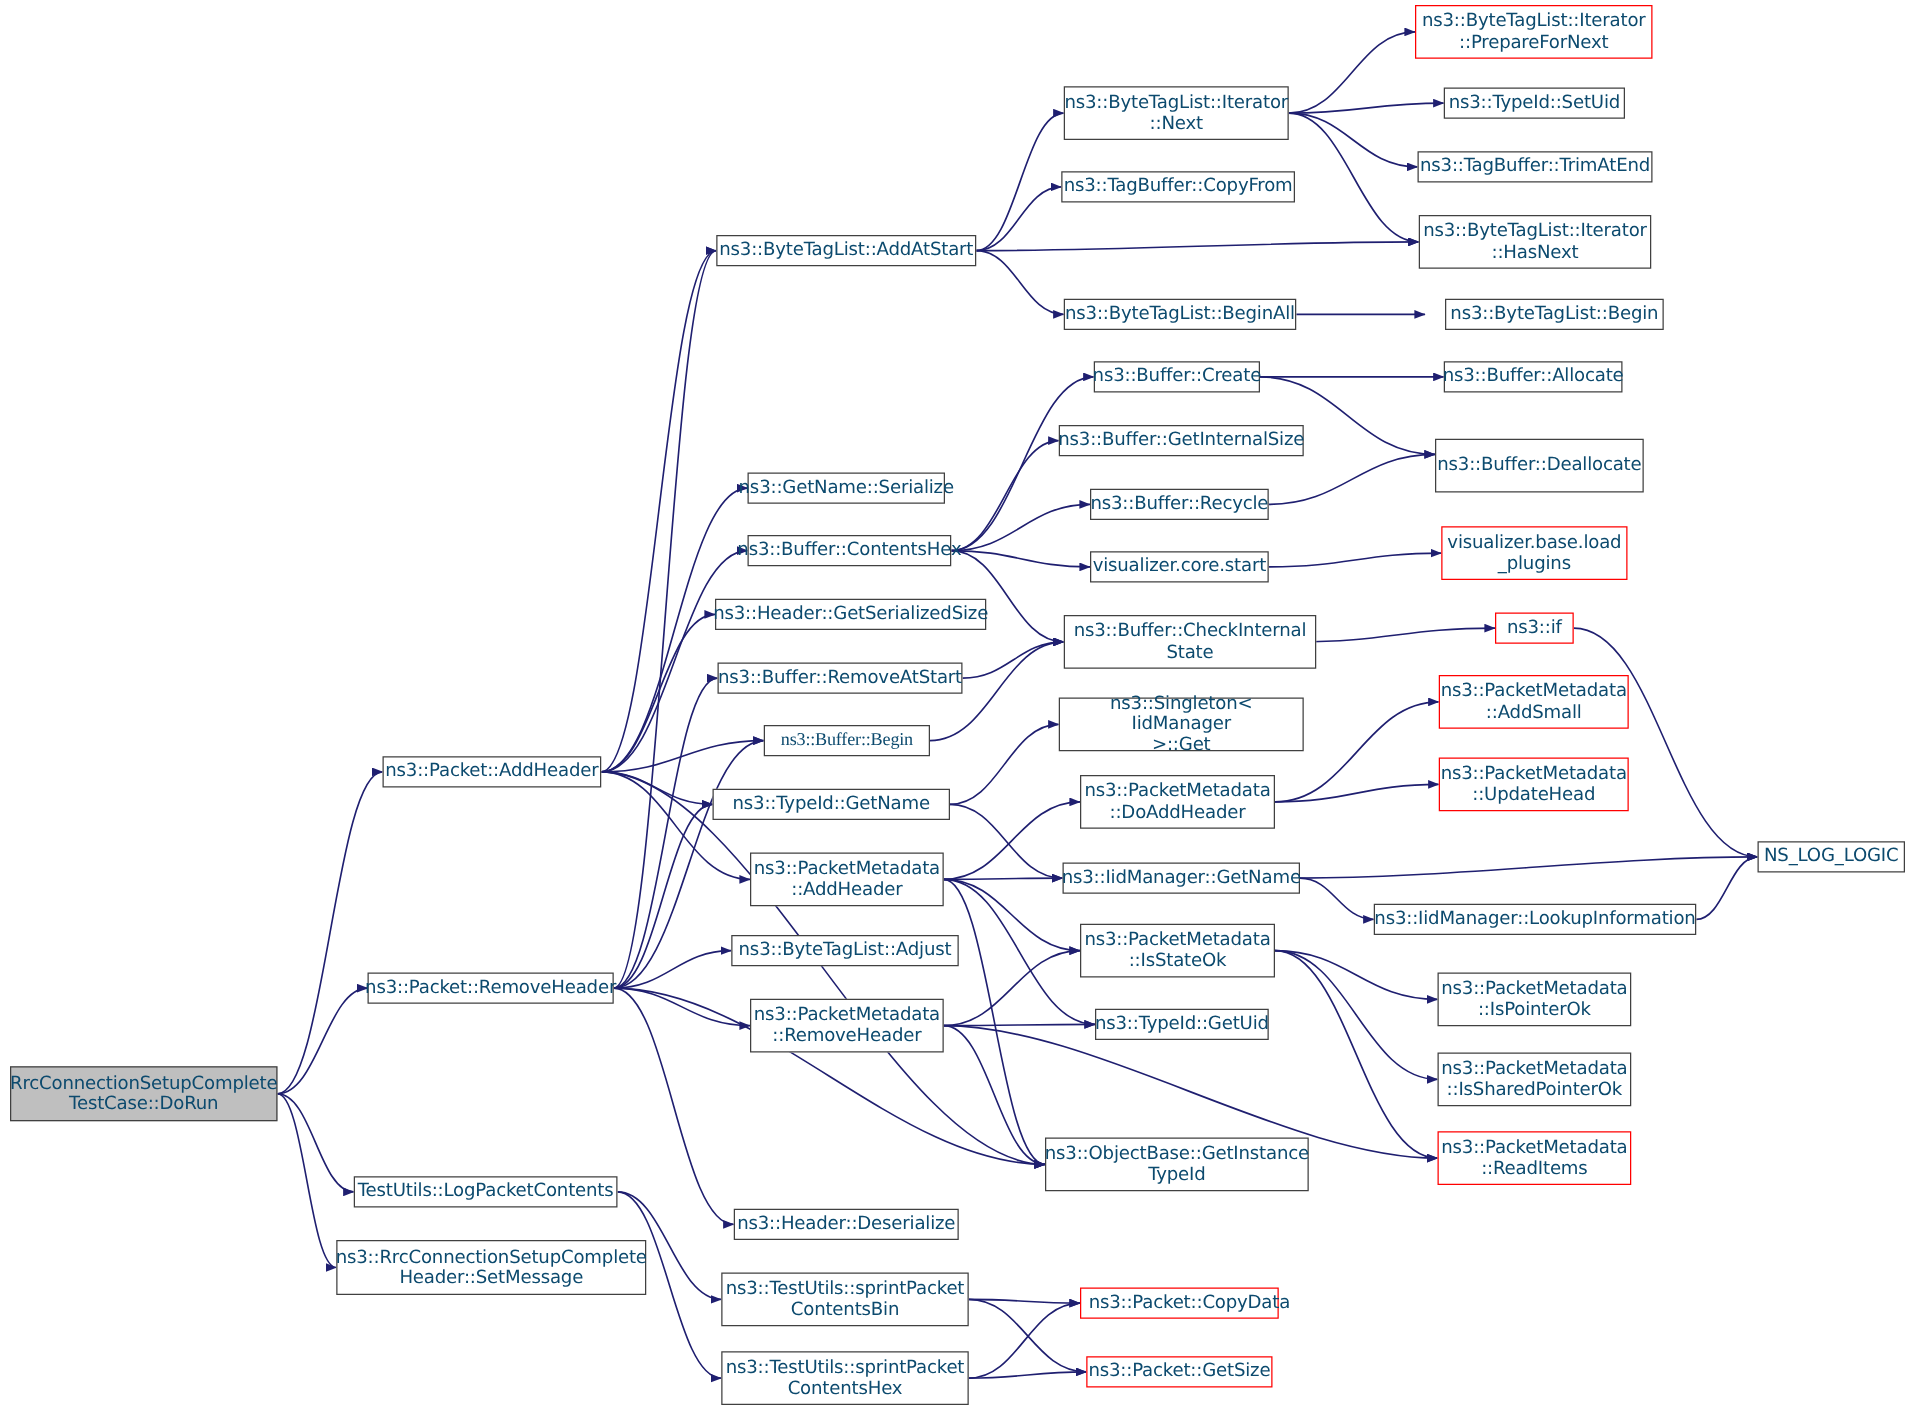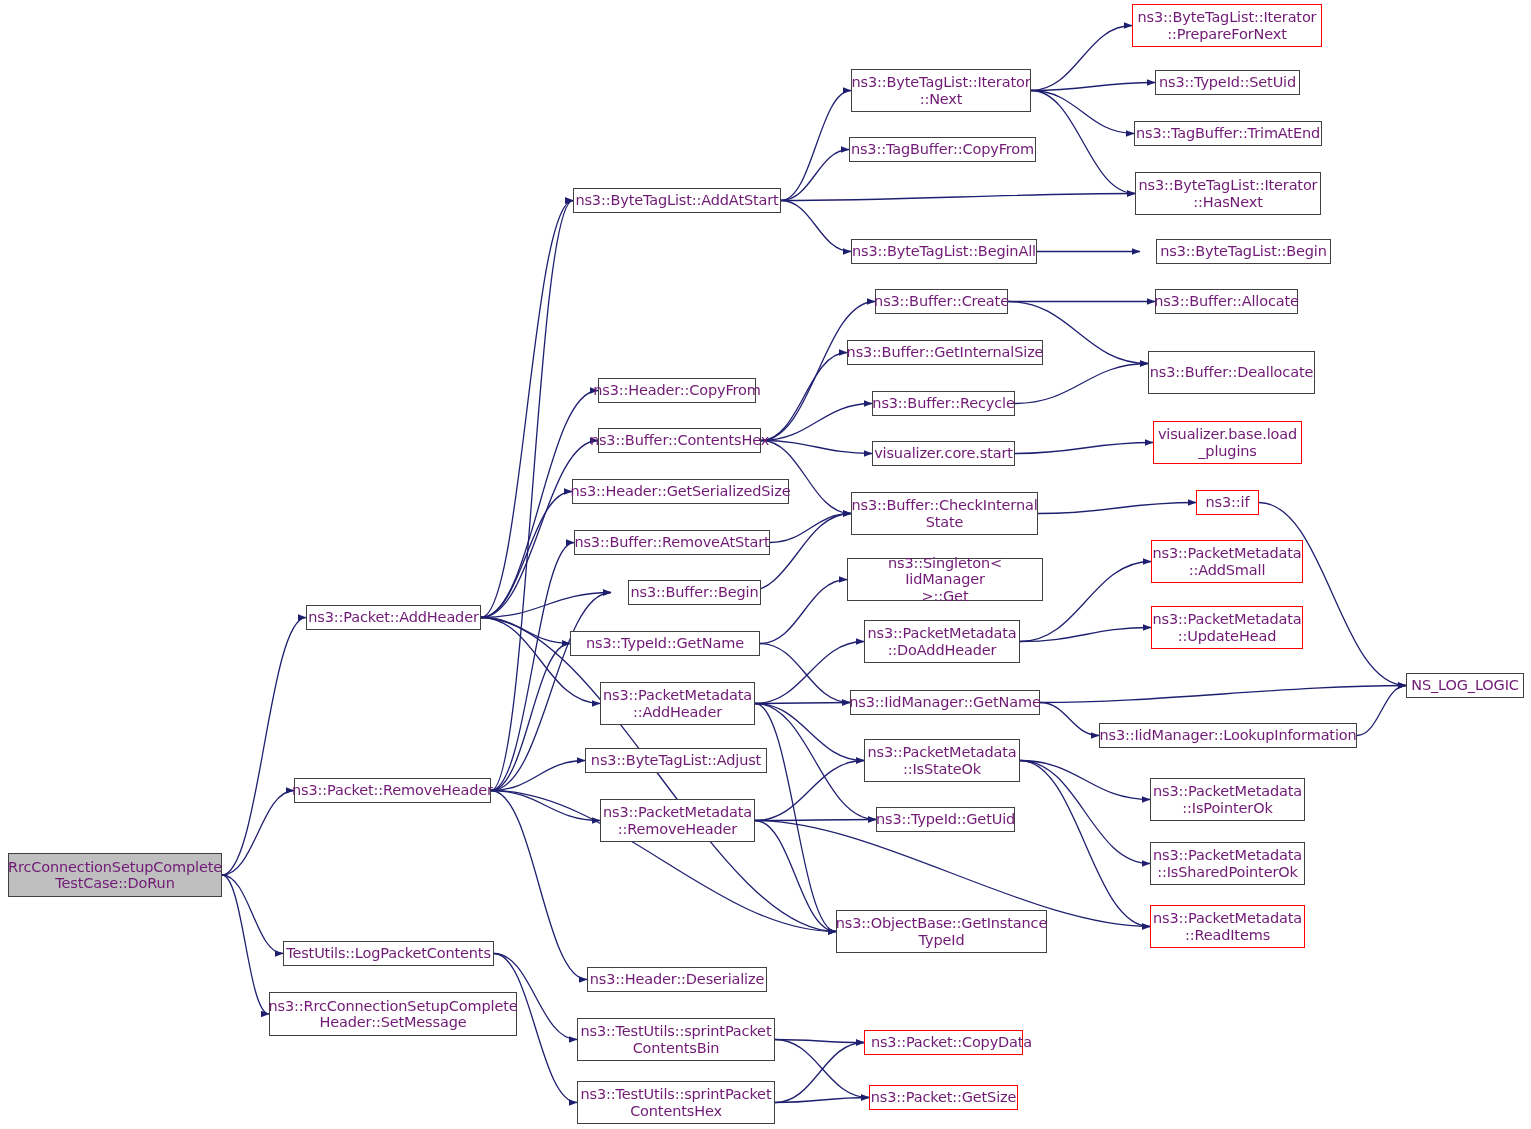--- a/index.html
+++ b/index.html
@@ -9,21 +9,21 @@
     background:#ffffff;
     font-family:"DejaVu Sans","Liberation Sans",sans-serif;
     overflow:hidden;
   }
   svg#edges{position:absolute;left:0;top:0;width:1531px;height:1129px;}
   .node{
     position:absolute;
     box-sizing:border-box;
     border:1px solid #404040;
     background:#ffffff;
-    color:#701a75;
+    color:#0c4a6e;
     font-size:14.5px;
     line-height:1.12;
     display:flex;
     align-items:center;
     justify-content:center;
     text-align:center;
     white-space:pre-line;
     letter-spacing:-0.15px;
     z-index:5;
   }
@@ -112,45 +112,45 @@
   </svg>
   <div id="node-layer">
       <div class="node root" style="left: 8px; top: 853px; width: 214px; height: 44px;">RrcConnectionSetupComplete
 TestCase::DoRun</div>
       <div class="node" style="left: 283px; top: 941px; width: 211px; height: 25px;">TestUtils::LogPacketContents</div>
       <div class="node" style="left: 269px; top: 992px; width: 248px; height: 44px;">ns3::RrcConnectionSetupComplete
 Header::SetMessage</div>
       <div class="node" style="left: 306px; top: 605px; width: 175px; height: 25px;">ns3::Packet::AddHeader</div>
       <div class="node" style="left: 294px; top: 778px; width: 197px; height: 25px;">ns3::Packet::RemoveHeader</div>
       <div class="node" style="left: 573px; top: 188px; width: 208px; height: 25px;">ns3::ByteTagList::AddAtStart</div>
-      <div class="node" style="left: 598px; top: 378px; width: 158px; height: 25px;">ns3::Header::CopyFrom</div>
+      <div class="node" style="left: 598px; top: 378px; width: 158px; height: 25px;">ns3::GetName::Serialize</div>
       <div class="node" style="left: 598px; top: 428px; width: 163px; height: 25px;">ns3::Buffer::ContentsHex</div>
       <div class="node" style="left: 572px; top: 479px; width: 217px; height: 25px;">ns3::Header::GetSerializedSize</div>
       <div class="node" style="left: 574px; top: 530px; width: 196px; height: 25px;">ns3::Buffer::RemoveAtStart</div>
-      <div class="node" style="left: 628px; top: 580px; width: 133px; height: 25px;">ns3::Buffer::Begin</div>
+      <div class="node" style="left: 611px; top: 580px; width: 133px; height: 25px; font-family: Liberation Serif, serif;">ns3::Buffer::Begin</div>
       <div class="node" style="left: 570px; top: 631px; width: 190px; height: 25px;">ns3::TypeId::GetName</div>
       <div class="node" style="left: 600px; top: 682px; width: 155px; height: 43px;">ns3::PacketMetadata
 ::AddHeader</div>
       <div class="node" style="left: 585px; top: 748px; width: 182px; height: 25px;">ns3::ByteTagList::Adjust</div>
       <div class="node" style="left: 600px; top: 799px; width: 155px; height: 43px;">ns3::PacketMetadata
 ::RemoveHeader</div>
       <div class="node" style="left: 587px; top: 967px; width: 180px; height: 25px;">ns3::Header::Deserialize</div>
       <div class="node" style="left: 577px; top: 1018px; width: 198px; height: 43px;">ns3::TestUtils::sprintPacket
 ContentsBin</div>
       <div class="node" style="left: 577px; top: 1081px; width: 198px; height: 43px;">ns3::TestUtils::sprintPacket
 ContentsHex</div>
       <div class="node" style="left: 851px; top: 69px; width: 180px; height: 43px;">ns3::ByteTagList::Iterator
 ::Next</div>
       <div class="node" style="left: 849px; top: 137px; width: 187px; height: 25px;">ns3::TagBuffer::CopyFrom</div>
       <div class="node" style="left: 851px; top: 239px; width: 186px; height: 25px;">ns3::ByteTagList::BeginAll</div>
       <div class="node" style="left: 875px; top: 289px; width: 133px; height: 25px;">ns3::Buffer::Create</div>
       <div class="node" style="left: 847px; top: 340px; width: 196px; height: 25px;">ns3::Buffer::GetInternalSize</div>
       <div class="node" style="left: 872px; top: 391px; width: 143px; height: 25px;">ns3::Buffer::Recycle</div>
       <div class="node" style="left: 872px; top: 441px; width: 143px; height: 25px;">visualizer.core.start</div>
-      <div class="node" style="left: 851px; top: 492px; width: 187px; height: 43px;">ns3::Buffer::CheckInternal
+      <div class="node" style="left: 851px; top: 492px; width: 202px; height: 43px;">ns3::Buffer::CheckInternal
 State</div>
       <div class="node" style="left: 847px; top: 558px; width: 196px; height: 43px;">ns3::Singleton&lt; IidManager
 &gt;::Get</div>
       <div class="node" style="left: 864px; top: 620px; width: 156px; height: 43px;">ns3::PacketMetadata
 ::DoAddHeader</div>
       <div class="node" style="left: 850px; top: 690px; width: 190px; height: 25px;">ns3::IidManager::GetName</div>
       <div class="node" style="left: 864px; top: 739px; width: 156px; height: 43px;">ns3::PacketMetadata
 ::IsStateOk</div>
       <div class="node" style="left: 876px; top: 807px; width: 139px; height: 25px;">ns3::TypeId::GetUid</div>
       <div class="node" style="left: 836px; top: 910px; width: 211px; height: 43px;">ns3::ObjectBase::GetInstance

